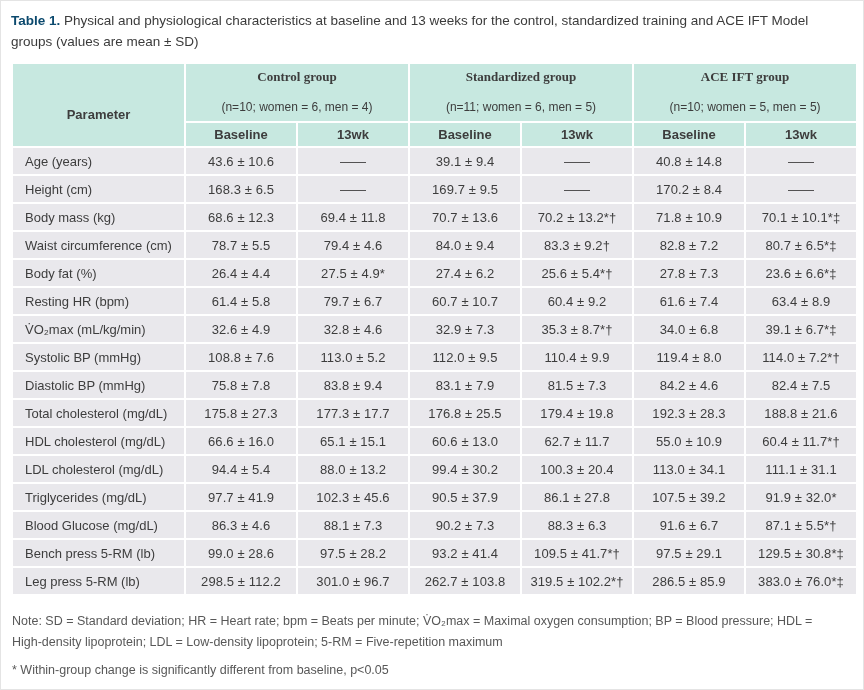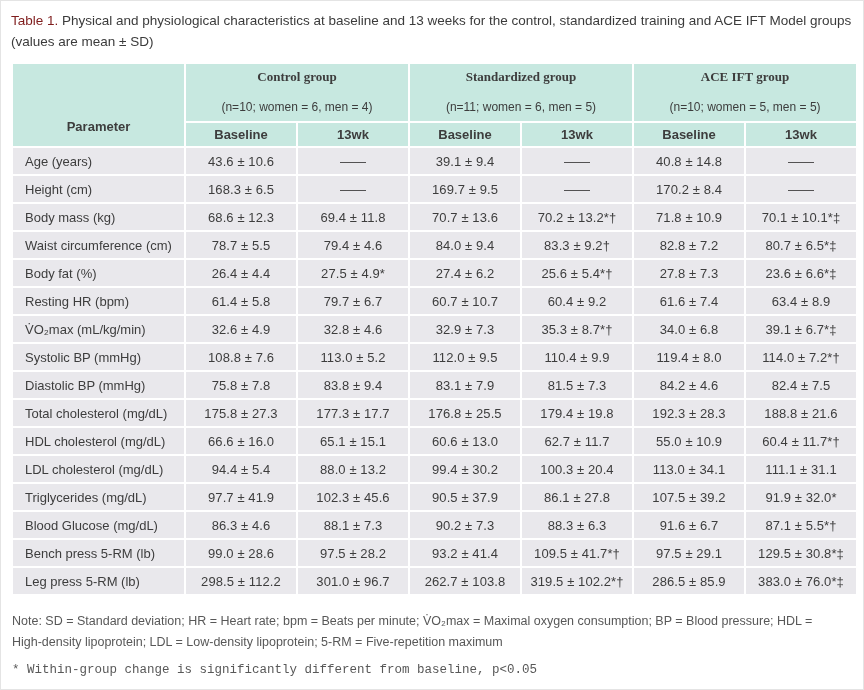--- a/index.html
+++ b/index.html
@@ -13,36 +13,36 @@
     padding: 9px 10px 0 10px;
     overflow: hidden;
   }
   .title {
     font-size: 13.5px;
     line-height: 21px;
     color: #3b3b3b;
     max-width: 842px;
     margin-bottom: 10px;
   }
-  .title strong { font-weight: normal; color: #7f1d1d; text-align: right; }
+  .title strong { font-weight: bold; color: #0c4a6e; text-align: right; }
   table.data {
     border-collapse: collapse;
     table-layout: fixed;
     width: 845px;
   }
   table.data th, table.data td {
     border: 2px solid #ffffff;
     font-size: 13px;
     color: #3d3d3d;
   }
   th { background: #c7e8e0; font-weight: bold; }
   th.param-h {
     vertical-align: bottom;
     text-align: center;
-    padding-bottom: 12px;
+    padding-bottom: 24px;
     font-size: 13px;
   }
   th.group-h {
     text-align: center;
     padding: 5px 2px 6px 2px;
     height: 41px;
   }
   th.group-h .gname { font-size: 13px; font-weight: bold; line-height: 16px; font-family: Liberation Serif, serif; }
   th.group-h .gsub  { font-size: 12px; font-weight: normal; line-height: 15px; margin-top: 15px; }
   th.sub-h {
@@ -70,21 +70,20 @@
     line-height: 21px;
     color: #585858;
     max-width: 824px;
     margin-top: 12px;
   }
   .fn {
     font-size: 12.5px;
     line-height: 16px;
     color: #585858;
     margin-top: 9px;
-    font-family: Liberation Mono, monospace;
   }
 </style>
 </head>
 <body>
 
 <div>
 
   <p class="title"><strong>Table 1.</strong> <span>Physical and physiological characteristics at baseline and 13 weeks for the control, standardized training and ACE IFT Model groups (values are mean ± SD)</span></p>
 
   <table class="data">

